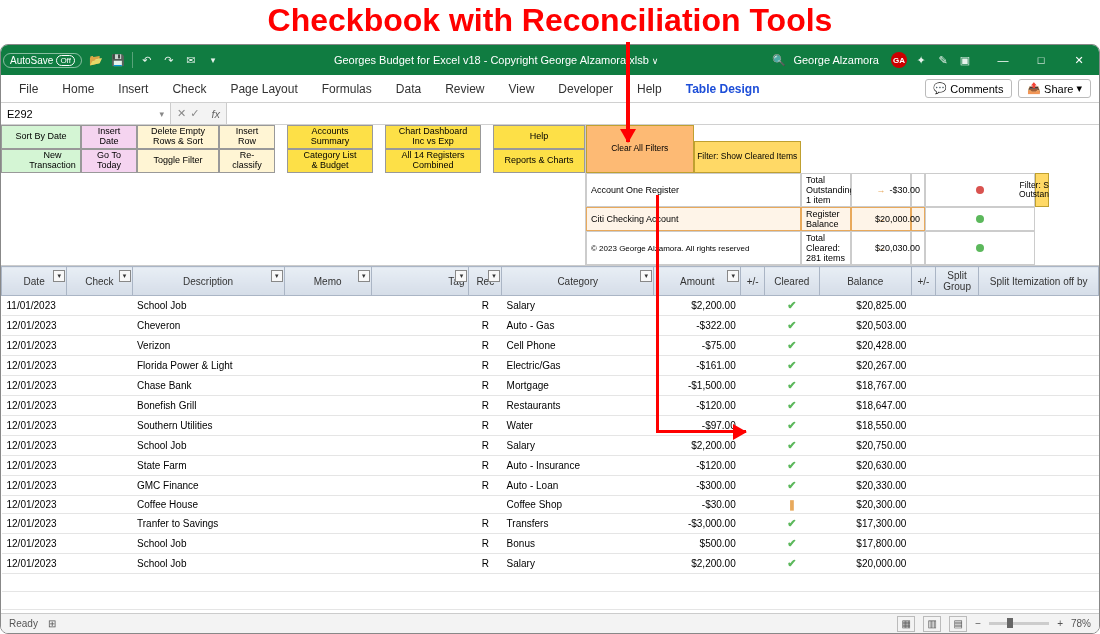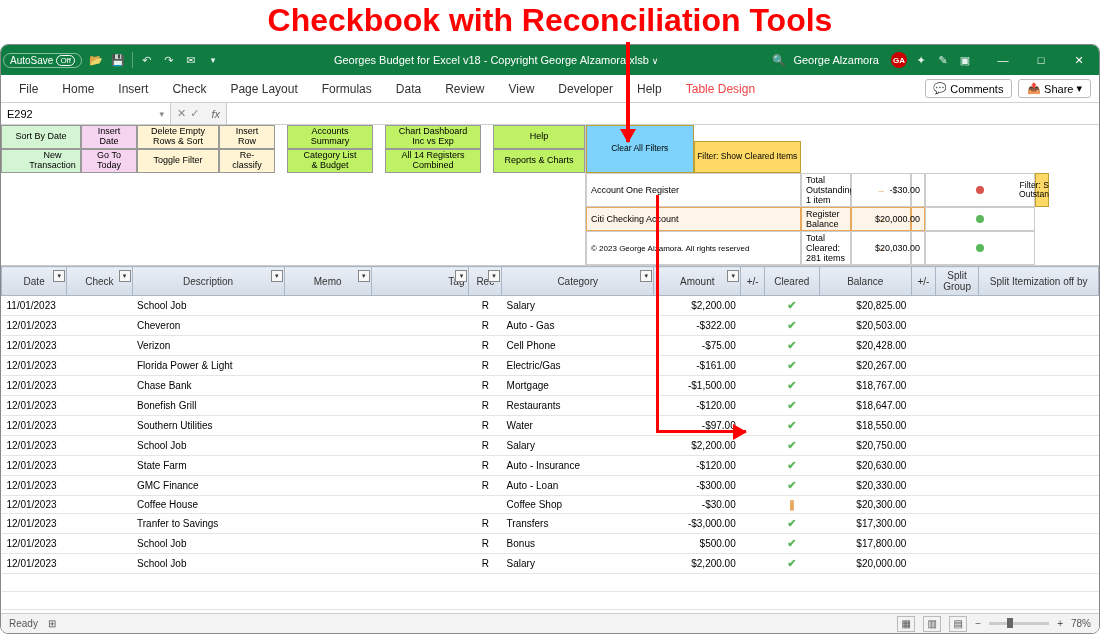--- a/index.html
+++ b/index.html
@@ -16,42 +16,42 @@
 .autosave{border:1px solid rgba(255,255,255,.5);border-radius:10px;padding:1px 6px;display:flex;align-items:center;gap:3px;font-size:10px}
 .tb-ico{width:16px;height:16px;display:flex;align-items:center;justify-content:center;cursor:pointer;opacity:.9}
 .tb-sep{width:1px;height:16px;background:rgba(255,255,255,.3)}
 .tb-title{flex:1;text-align:center;font-size:11px}
 .tb-user{display:flex;align-items:center;gap:12px}
 .avatar{width:16px;height:16px;border-radius:50%;background:#c00;display:flex;align-items:center;justify-content:center;font-size:8px;font-weight:700}
 .wctrl{display:flex;gap:2px;margin-left:6px}
 .wctrl span{width:36px;height:24px;display:flex;align-items:center;justify-content:center;cursor:pointer}
 .ribbon{height:28px;background:#fff;border-bottom:1px solid #d0d0d0;display:flex;align-items:center;padding:0 8px;font-size:12px;gap:4px}
 .ribbon-tab{padding:4px 10px;cursor:pointer;color:#333}
-.ribbon-tab.contextual{color:#ef4444;font-weight:400}
+.ribbon-tab.contextual{color:#1d4ed8;font-weight:700}
 .ribbon-right{margin-left:auto;display:flex;gap:6px}
 .ribbon-btn{border:1px solid #bbb;border-radius:3px;padding:2px 8px;font-size:11px;display:flex;align-items:center;gap:3px;cursor:pointer}
 .fx-bar{height:22px;background:#f3f3f3;border-bottom:1px solid #d0d0d0;display:flex;align-items:center;font-size:11px}
 .namebox{width:170px;border-right:1px solid #ccc;padding:0 6px;height:100%;display:flex;align-items:center;background:#fff}
 .namebox-dd{margin-left:auto;color:#888;font-size:9px}
 .fx-btns{display:flex;gap:4px;padding:0 6px;color:#888}
 .fx-label{padding:0 6px;font-style:italic;color:#666}
 .fx-input{flex:1;background:#fff;height:100%;border-left:1px solid #ccc;padding:0 6px}
 .toolbar-area{display:flex;border-bottom:1px solid #ccc}
 .btn-grid{display:grid;grid-template-columns:80px 56px 82px 56px 12px 86px 12px 96px 12px 92px;grid-template-rows:24px 24px;border-right:1px solid #ccc}
 .tbtn{border:1px solid #999;font-size:9px;display:flex;align-items:center;justify-content:center;text-align:center;cursor:pointer;line-height:1.1;padding:1px}
-.c-green{background:#d4f5d4}.c-pink{background:#f5d4f0}.c-yel{background:#fff5d4}.c-blue{background:#bef264}.c-gap{background:#fff;border:none}
+.c-green{background:#d4f5d4}.c-pink{background:#f5d4f0}.c-yel{background:#fff5d4}.c-blue{background:#fde047}.c-gap{background:#fff;border:none}
 .info-panel{flex:1;display:grid;grid-template-columns:1fr 1fr 50px 60px 14px 110px 14px 50px;grid-template-rows:16px 16px 16px;font-size:9px}
 .ic{border:1px solid #ccc;padding:1px 4px;display:flex;align-items:center;background:#fff}
 .ic.sel{background:#fef4e8;border:1px solid #e8a95c}
 .ic.r{justify-content:flex-end}
 .ic.c{justify-content:center}
 .dot{width:8px;height:8px;border-radius:50%}.dot.r{background:#d9534f}.dot.g{background:#5cb85c}
 .arr-o{color:#e8a95c;font-weight:700}
 .fbtn{background:#ffd966;border:1px solid #bfa030;font-size:8.5px;text-align:center;line-height:1.1;padding:1px;cursor:pointer;display:flex;align-items:center;justify-content:center}
-.fbtn.clear{background:#7dd3fc;grid-row:1/4}
+.fbtn.clear{background:#fdba74;grid-row:1/4}
 .table-wrap{flex:1;overflow:auto;background:#fff}
 table{width:100%;border-collapse:collapse;font-size:10px}
 th{background:linear-gradient(#e8eef5,#d5dde8);border:1px solid #aab5c5;padding:3px 4px;font-weight:400;color:#333;text-align:center;height:22px;position:relative}
 .filt{position:absolute;right:1px;top:3px;width:12px;height:12px;border:1px solid #888;background:#f8f8f8;font-size:7px;display:flex;align-items:center;justify-content:center;cursor:pointer}
 td{border-bottom:1px solid #e5e5e5;padding:3px 5px;height:18px;white-space:nowrap}
 td.r{text-align:right}td.c{text-align:center}
 .chk{color:#5cb85c;font-weight:700;font-size:11px}
 .warn{color:#e8a95c;font-weight:700}
 .status{height:20px;background:#f3f3f3;border-top:1px solid #ccc;display:flex;align-items:center;font-size:10px;padding:0 8px;color:#555;gap:10px}
 .st-right{margin-left:auto;display:flex;align-items:center;gap:8px}

